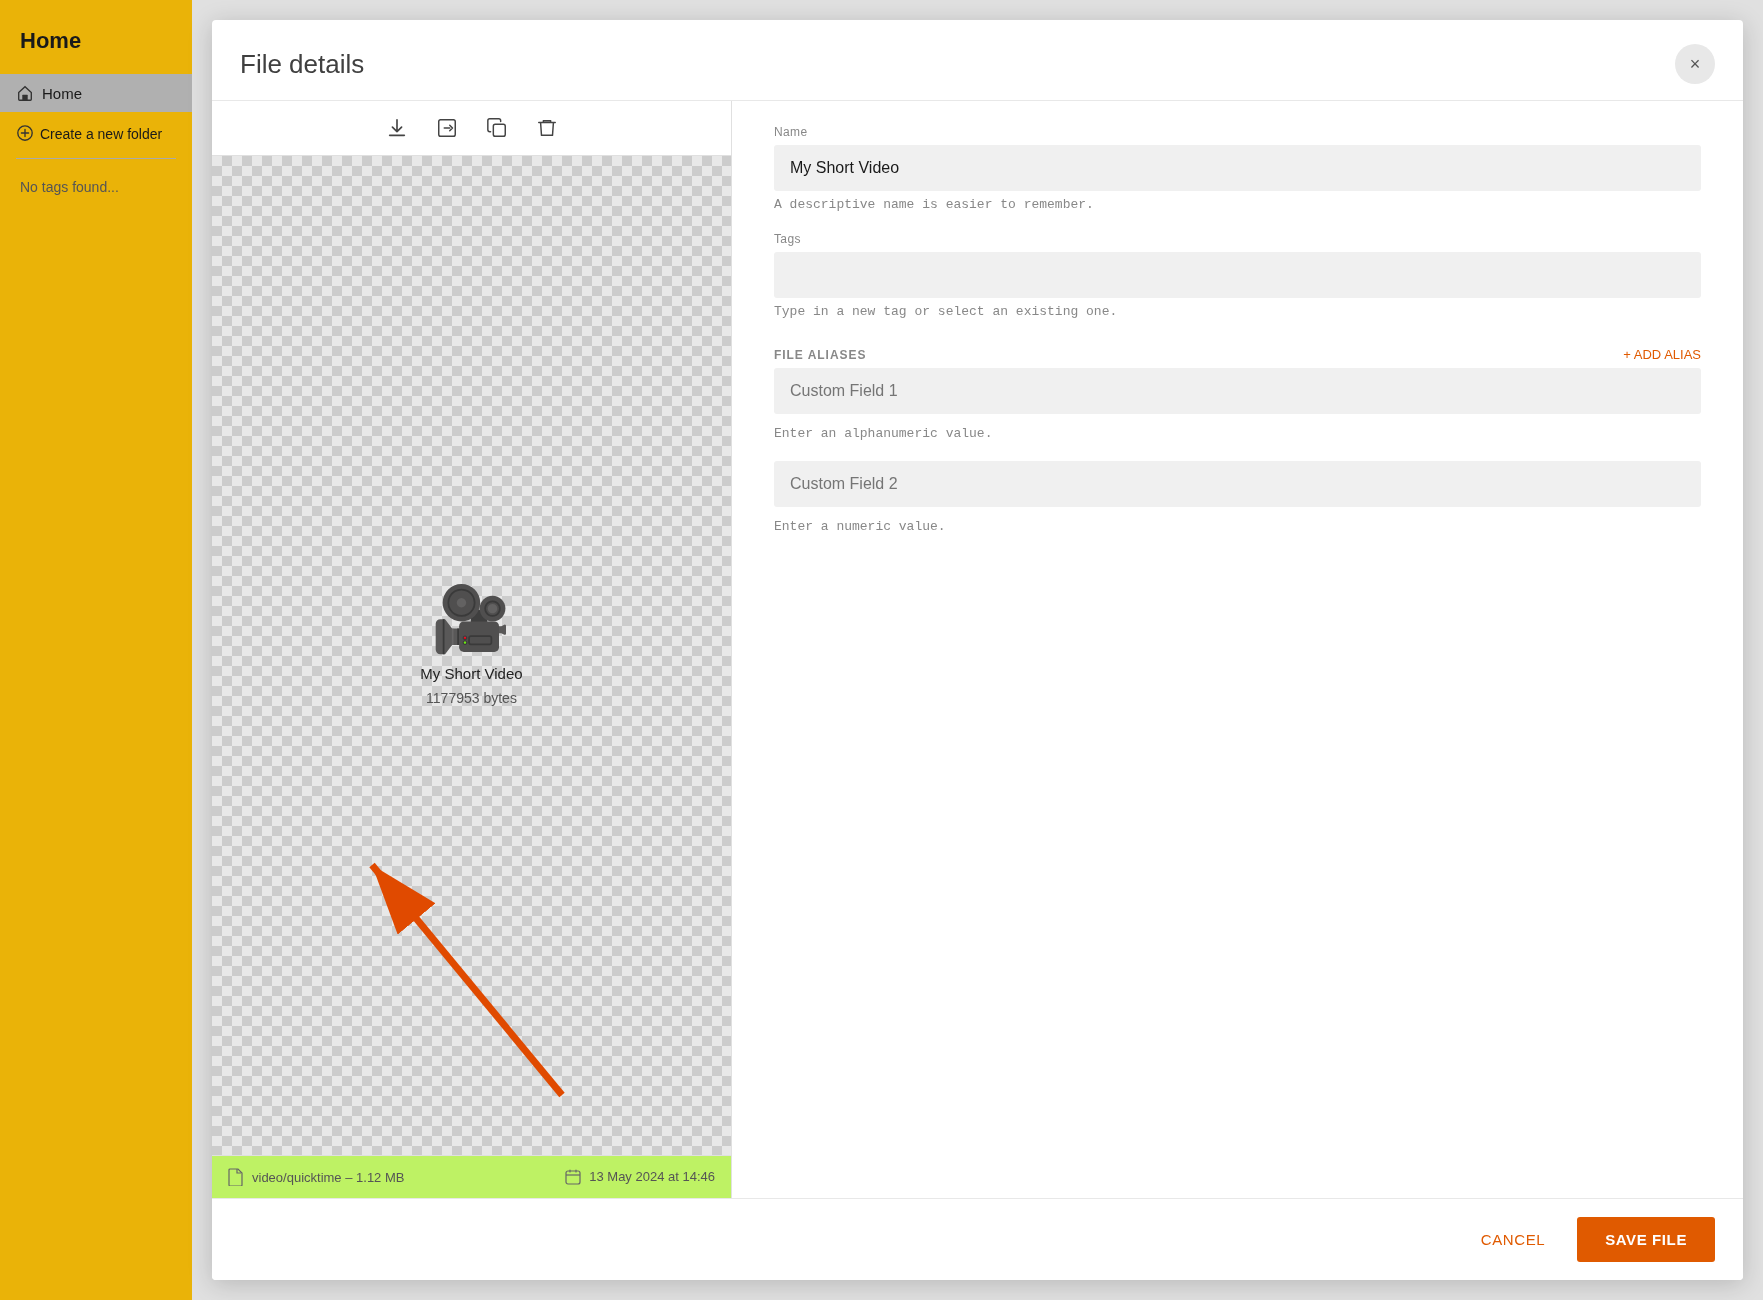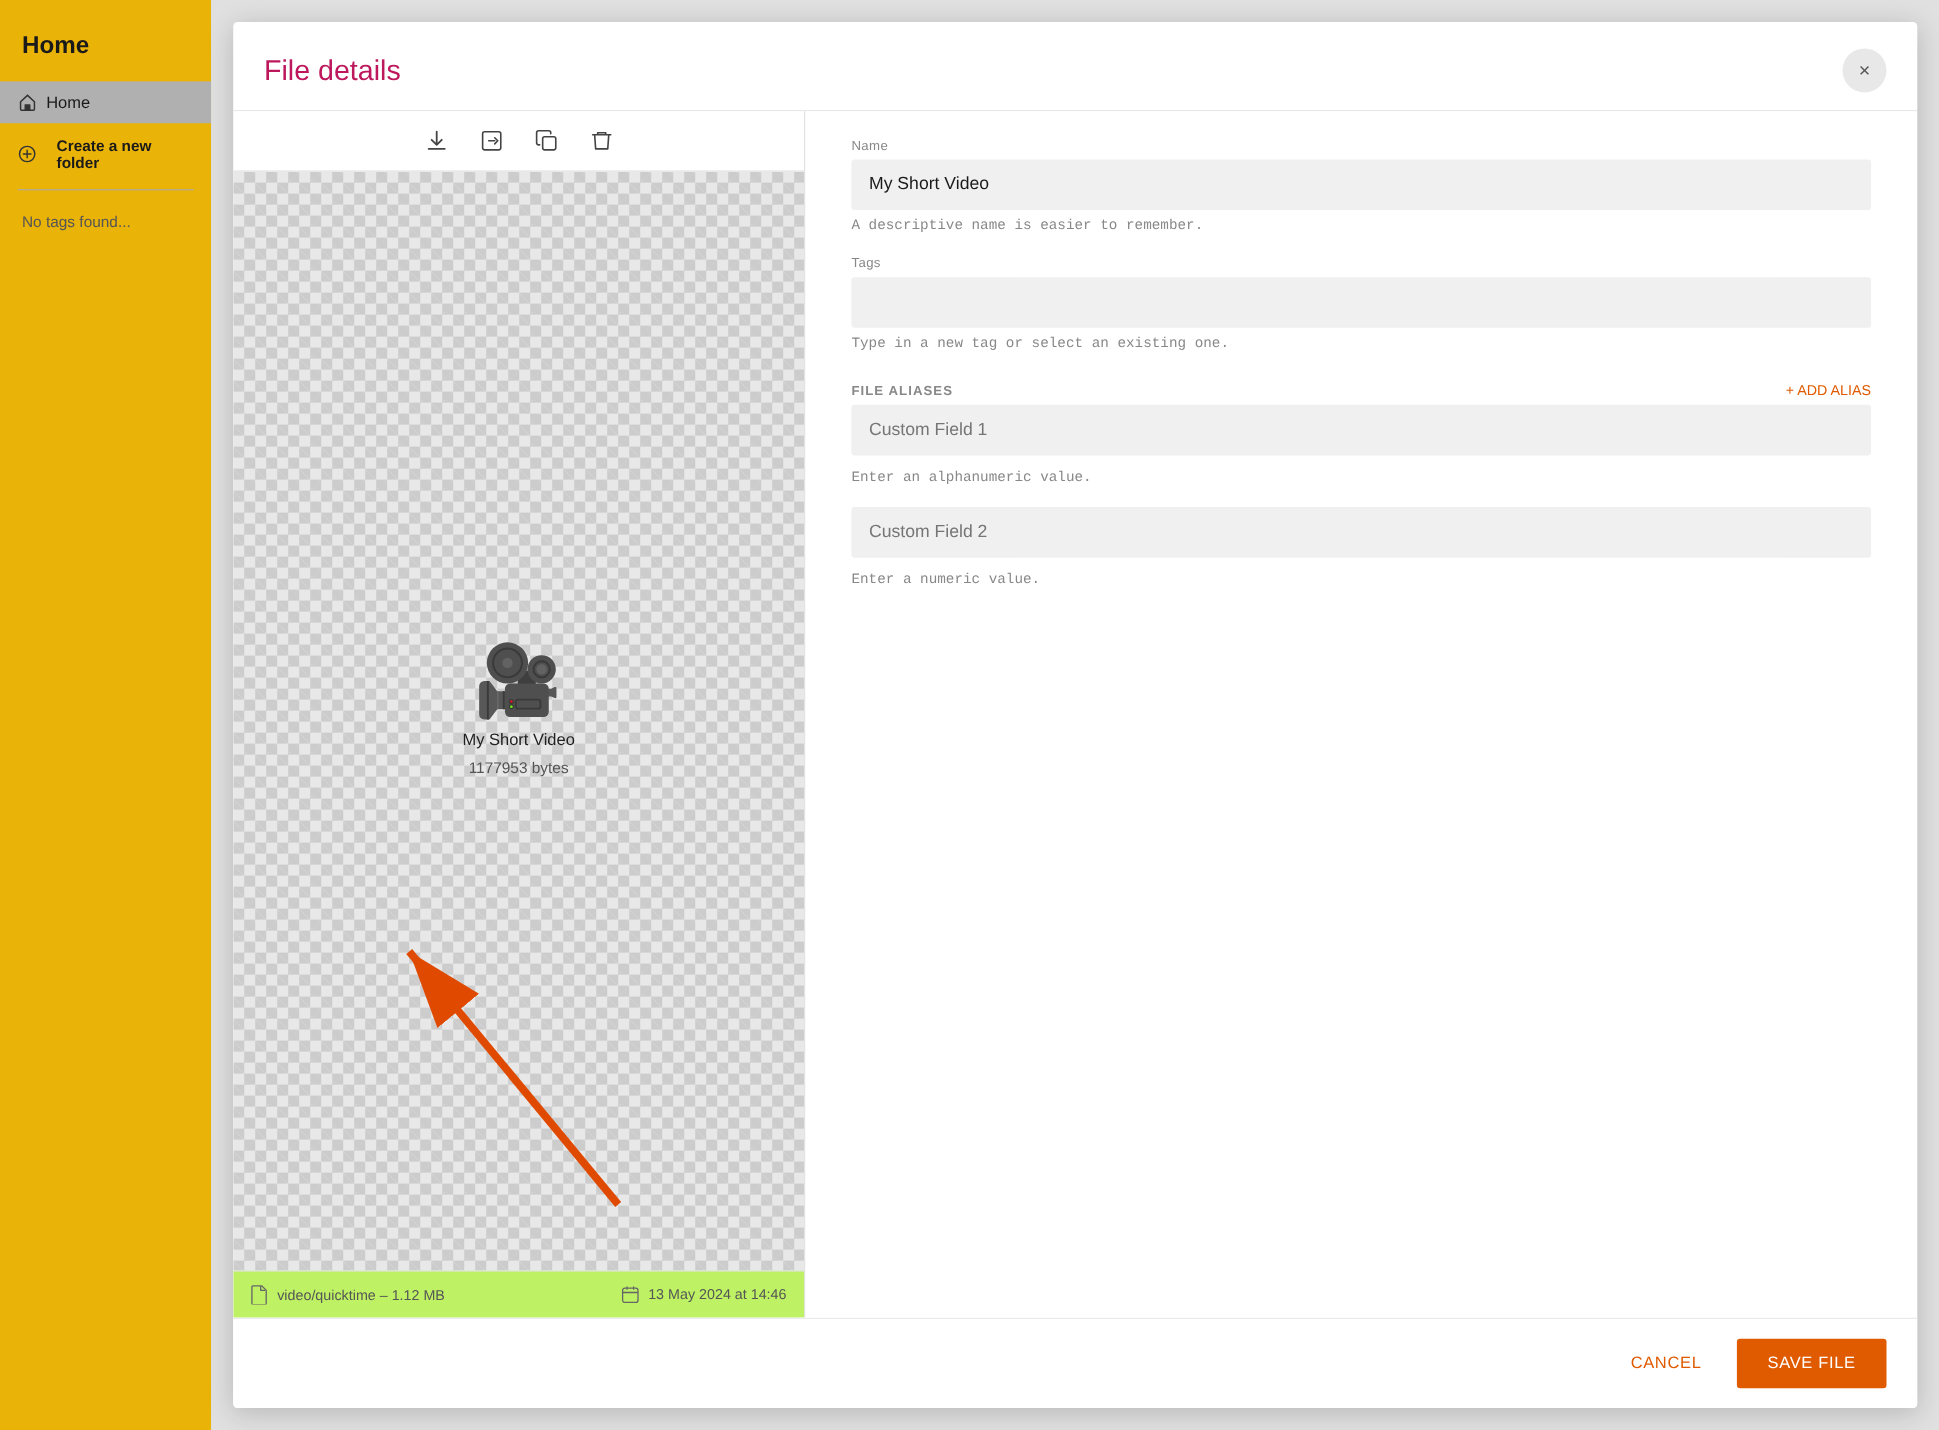--- a/index.html
+++ b/index.html
@@ -40,25 +40,24 @@
       font-size: 15px;
       font-weight: 500;
       color: #1a1a1a;
     }
     .home-icon {
       width: 18px;
       height: 18px;
     }
     .sidebar-create-folder {
       display: flex;
-      align-items: center;
-      gap: 18px;
+      align-items: flex-end;
+      gap: 6px;
       padding: 12px 16px;
       cursor: pointer;
-      font-weight: bold;
     }
     .sidebar-create-folder span {
       font-size: 14px;
       color: #1a1a1a;
     }
     .plus-circle-icon {
       width: 18px;
       height: 18px;
     }
     .sidebar-divider {
@@ -107,21 +106,21 @@
     .dialog-header {
       display: flex;
       align-items: center;
       justify-content: space-between;
       padding: 24px 28px 16px;
       border-bottom: 1px solid #e8e8e8;
     }
     .dialog-title {
       font-size: 26px;
       font-weight: 400;
-      color: #be185d;
+      color: #404040;
     }
     .close-btn {
       width: 40px;
       height: 40px;
       border-radius: 50%;
       background: #e8e8e8;
       border: none;
       cursor: pointer;
       display: flex;
       align-items: center;
@@ -333,21 +332,21 @@
       font-weight: 500;
       padding: 10px 16px;
       letter-spacing: 0.04em;
     }
     .save-btn {
       background: #e05a00;
       color: #fff;
       border: none;
       padding: 14px 28px;
       font-size: 15px;
-      font-weight: 400;
+      font-weight: 700;
       border-radius: 3px;
       cursor: pointer;
       letter-spacing: 0.04em;
     }
   </style>
 </head>
 <body>
 
 <div class="sidebar">
   <div class="sidebar-title">Home</div>

